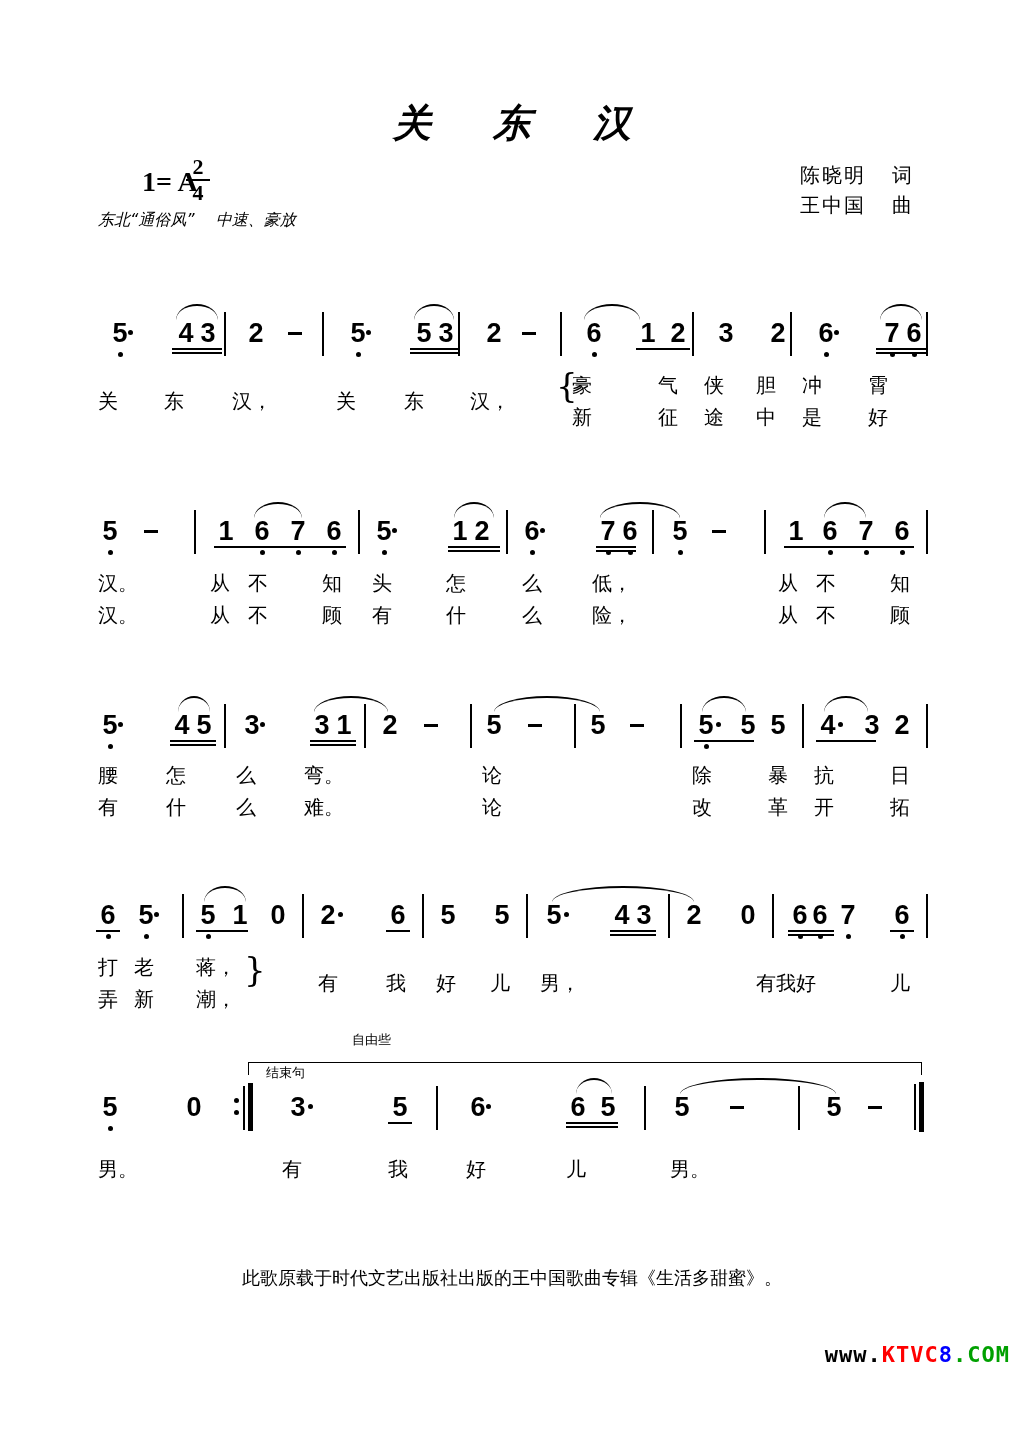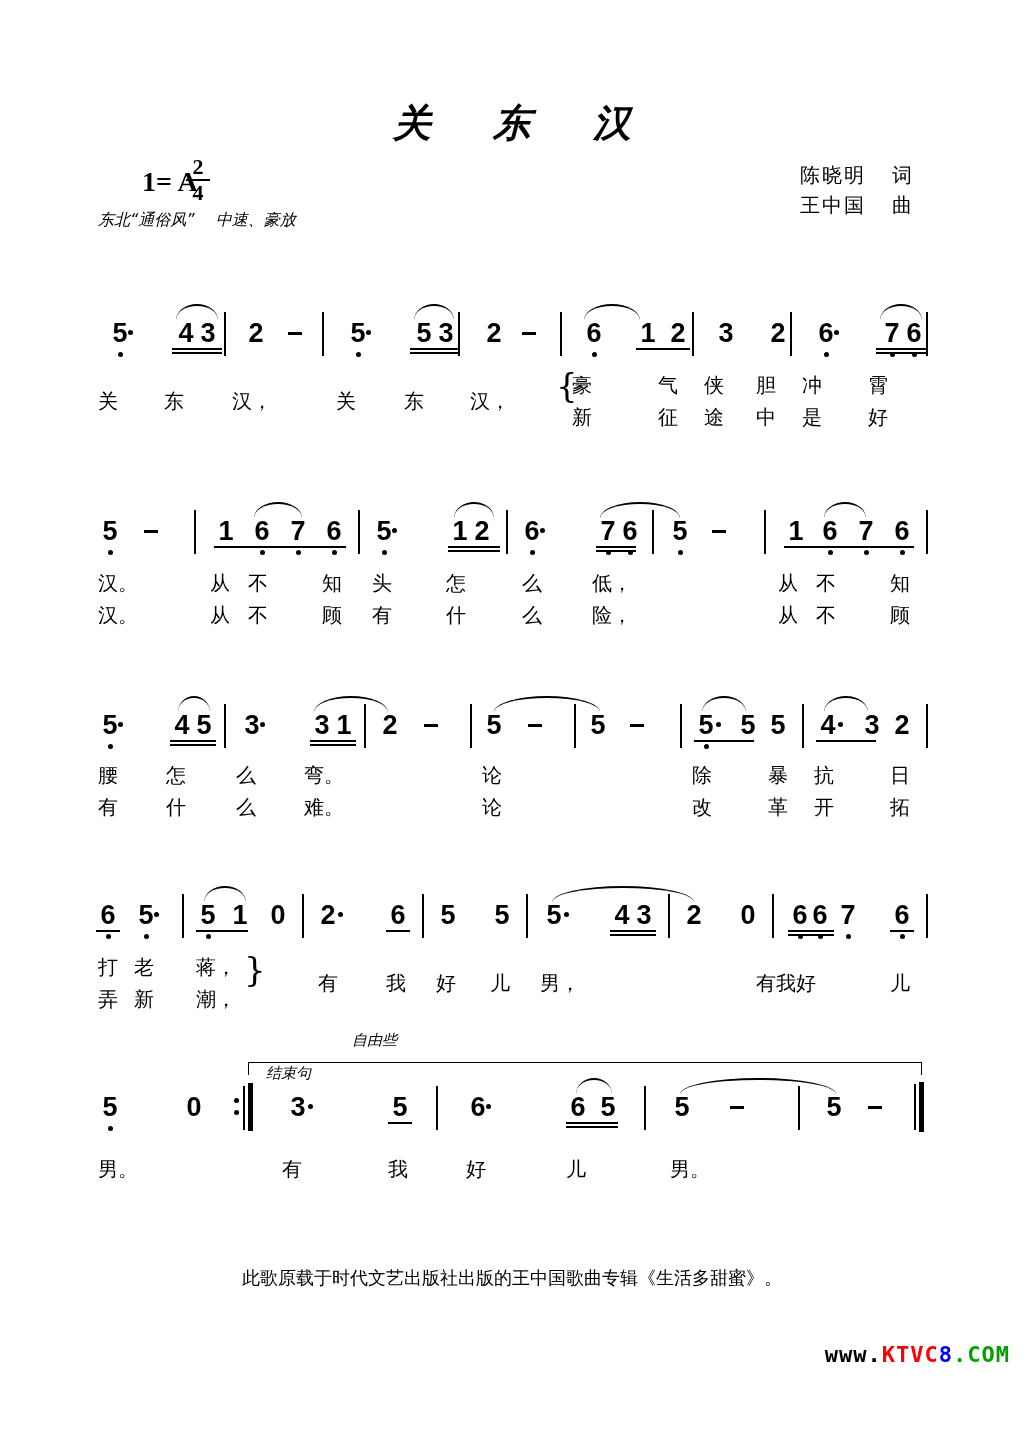--- a/index.html
+++ b/index.html
@@ -19,21 +19,21 @@
   .note { position:absolute; font-family:"Liberation Sans", sans-serif; font-weight:bold;
           font-size:27px; width:24px; text-align:center; line-height:30px; }
   .dotb { position:absolute; width:5px; height:5px; border-radius:50%; background:#000; }
   .aug { position:absolute; width:5px; height:5px; border-radius:50%; background:#000; }
   .dash { position:absolute; width:14px; height:3px; background:#000; }
   .bar { position:absolute; width:2px; height:44px; background:#000; }
   .ul { position:absolute; height:2px; background:#000; }
   .slur { position:absolute; border-top:2px solid #000; border-radius:50% 50% 0 0 / 100% 100% 0 0; height:14px; }
   .lyr { position:absolute; font-size:20px; font-family:"DejaVu Sans", sans-serif; white-space:nowrap; }
   .brace { position:absolute; font-size:34px; font-family:"DejaVu Serif", serif; line-height:30px; }
-  .small-it { position:absolute; font-size:15px; font-style:italic; }
+  .small-it { position:absolute; font-size:13px; }
   .footer { left:0; width:1024px; top:1266px; text-align:center; font-size:18px; }
   .wm { right:14px; top:1342px; font-family:"DejaVu Sans Mono", monospace; font-size:22px; font-weight:bold; letter-spacing:1px; }
 </style>
 </head>
 <body>
 
 <div class="abs title">关东汉</div>
 <div class="abs key">1= A</div>
 <div class="abs ts">
   <div>2</div>

